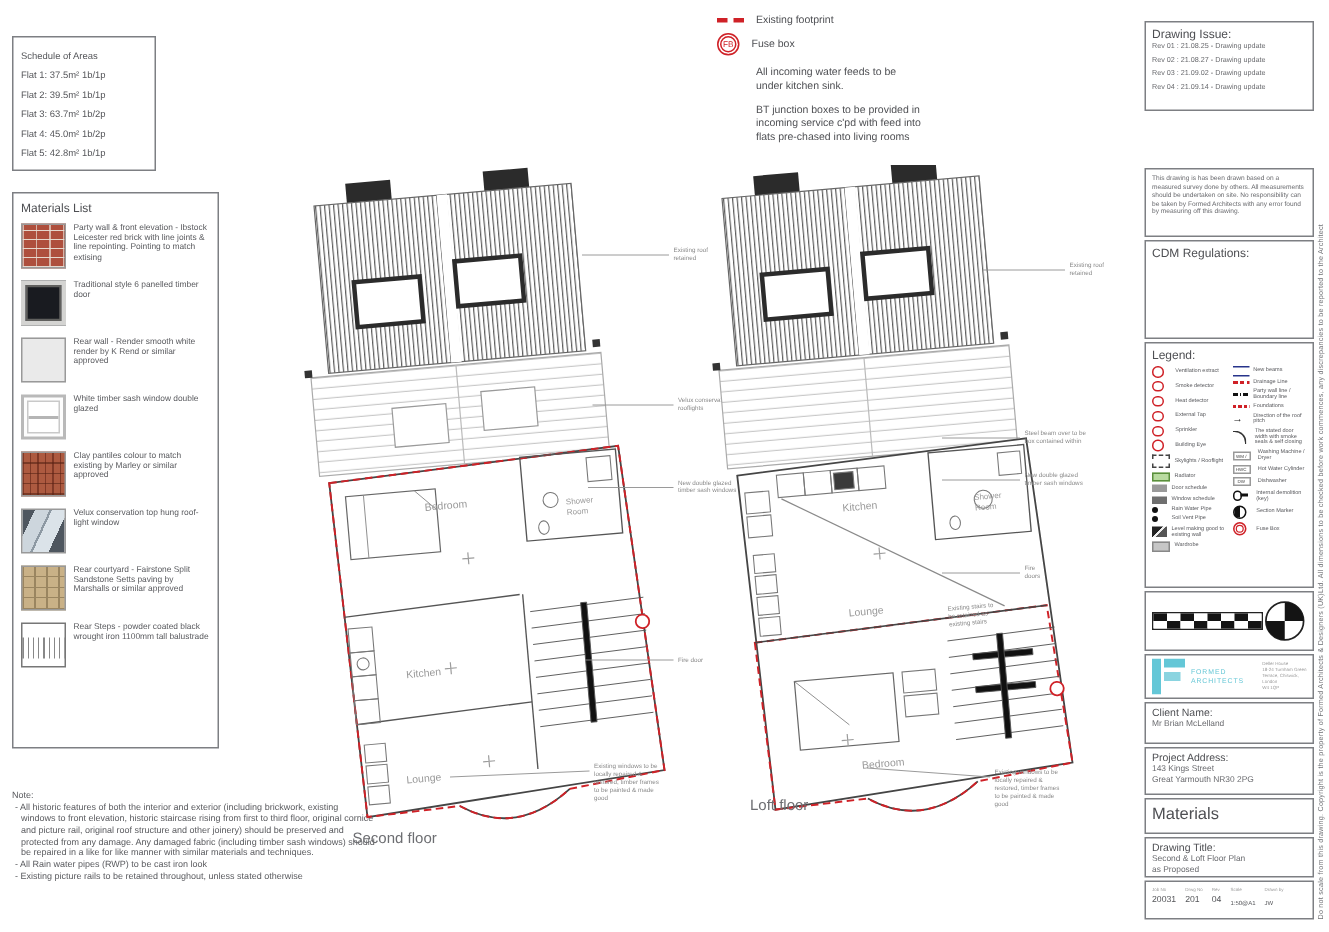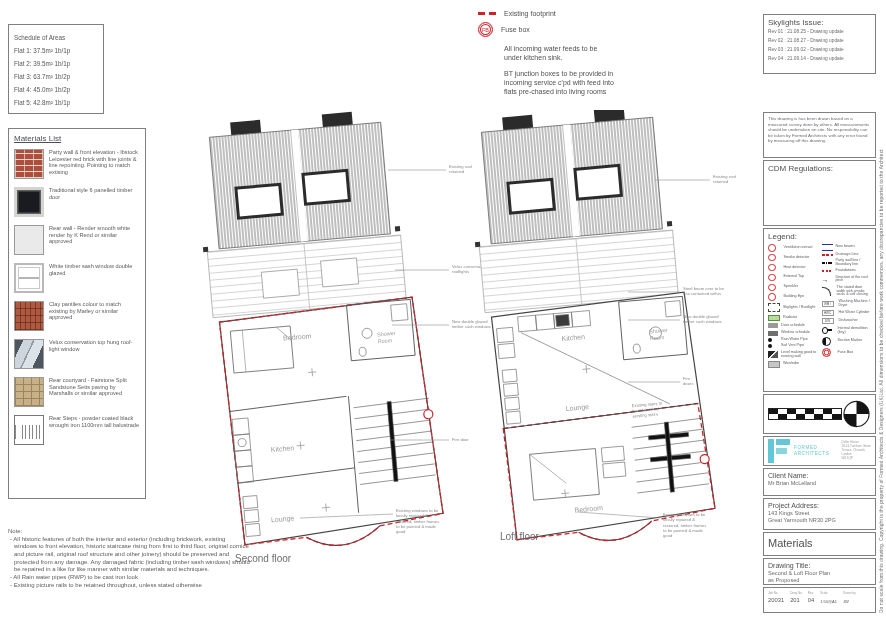--- a/index.html
+++ b/index.html
@@ -96,21 +96,21 @@
 <div class="box" id="schedule">
   <div>Schedule of Areas</div>
   <div>Flat 1: 37.5m² 1b/1p</div>
   <div>Flat 2: 39.5m² 1b/1p</div>
   <div>Flat 3: 63.7m² 1b/2p</div>
   <div>Flat 4: 45.0m² 1b/2p</div>
   <div>Flat 5: 42.8m² 1b/1p</div>
 </div>
 
 <div class="box" id="materials">
-  <div class="sec-title" style="margin-bottom:6px;text-decoration:underline;">Materials List</div>
+  <div class="sec-title" style="margin-bottom:6px;">Materials List</div>
   <div class="mat-row">
     <span class="th th-brick"></span>
     <span class="mat-label">Party wall &amp; front elevation - Ibstock Leicester red brick with line joints &amp; line repointing. Pointing to match extising</span>
   </div>
   <div class="mat-row">
     <span class="th th-door"></span>
     <span class="mat-label">Traditional style 6 panelled timber door</span>
   </div>
   <div class="mat-row">
     <span class="th th-render"></span>
@@ -332,21 +332,21 @@
     <text x="533" y="270" class="ann"><tspan x="533" dy="0">Fire</tspan><tspan x="533" dy="1.25em">doors</tspan></text>
     <path class="leader" d="M428 402 L510 408"></path>
     <text x="513" y="406" class="ann"><tspan x="513" dy="0">Existing windows to be</tspan><tspan x="513" dy="1.25em">locally repaired &amp;</tspan><tspan x="513" dy="1.25em">restored, timber frames</tspan><tspan x="513" dy="1.25em">to be painted &amp; made</tspan><tspan x="513" dy="1.25em">good</tspan></text>
   </g>
   <text x="350" y="430" class="caption">Loft floor</text>
 </svg>
 
 <div id="tblock">
 
   <div class="box" id="tb-rev">
-    <div class="sec-title">Skylights Issue:</div>
+    <div class="sec-title">Drawing Issue:</div>
     <div class="rev-line">Rev 01 : 21.08.25 - Drawing update</div>
     <div class="rev-line">Rev 02 : 21.08.27 - Drawing update</div>
     <div class="rev-line">Rev 03 : 21.09.02 - Drawing update</div>
     <div class="rev-line">Rev 04 : 21.09.14 - Drawing update</div>
   </div>
 
   <div class="box" id="tb-disc">This drawing is has been drawn based on a measured survey done by others. All measurements should be undertaken on site. No responsibility can be taken by Formed Architects with any error found by measuring off this drawing.</div>
 
   <div class="box" id="tb-cdm">
     <div class="sec-title">CDM Regulations:</div>

